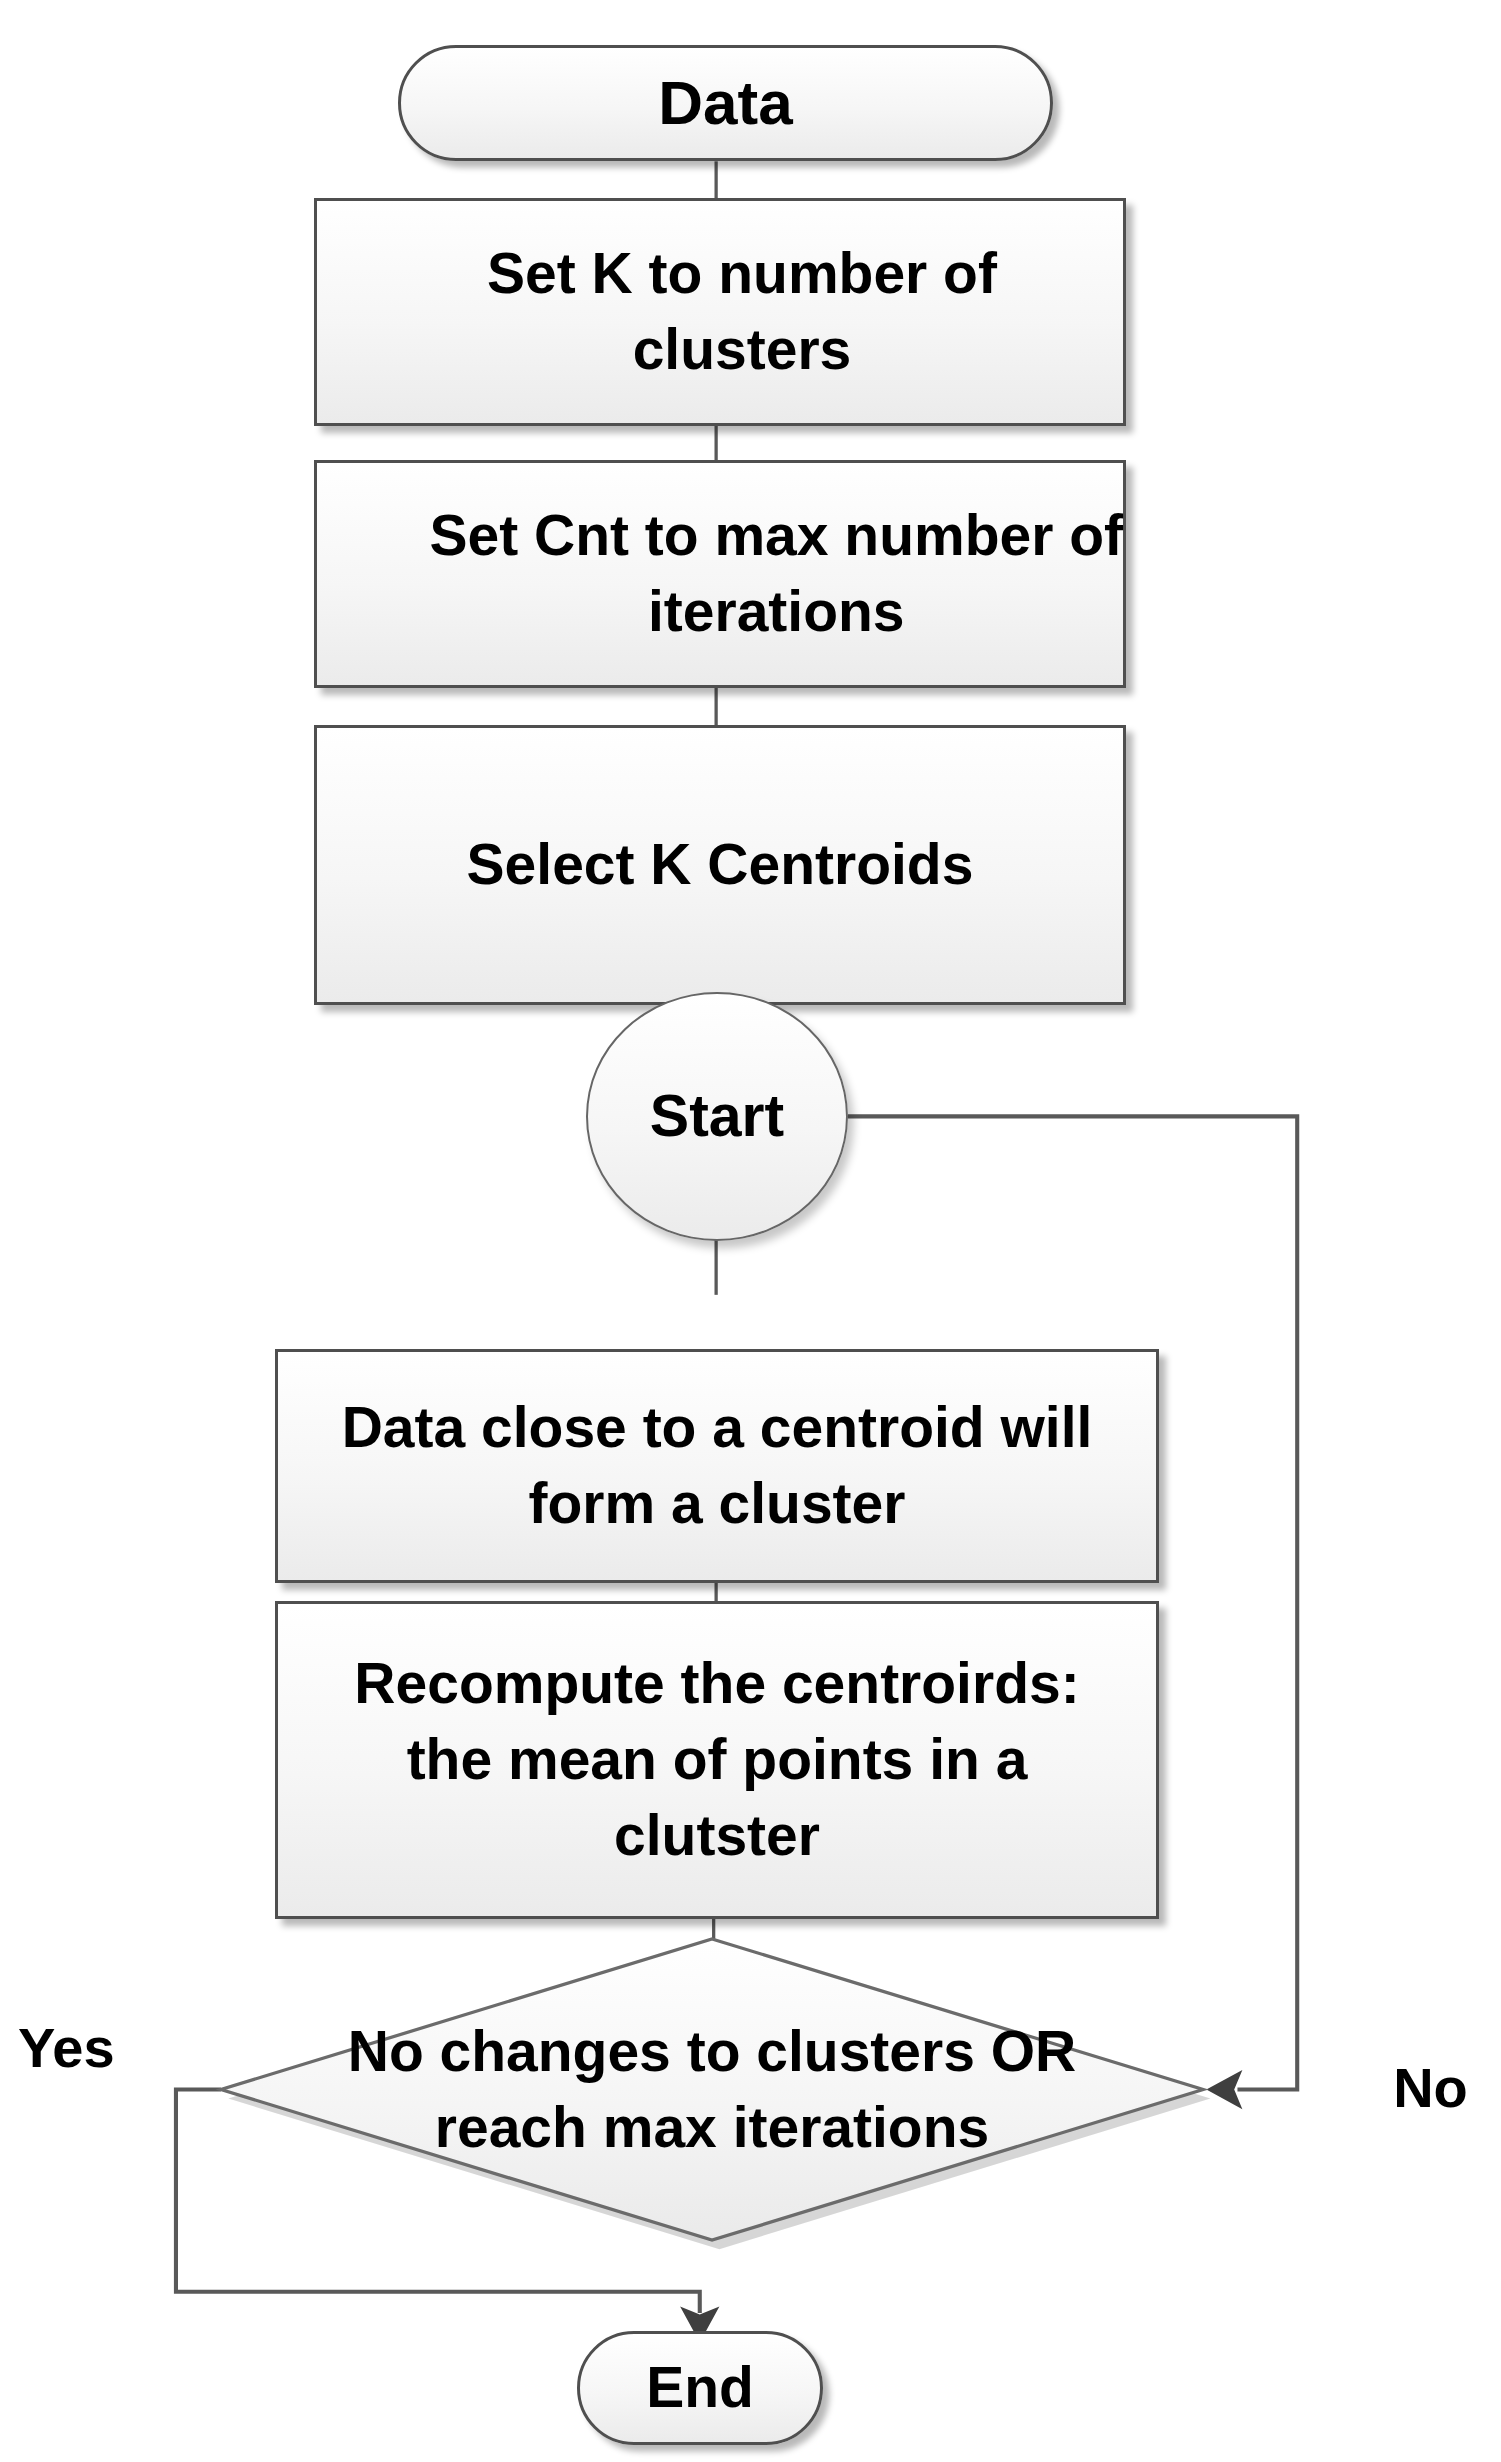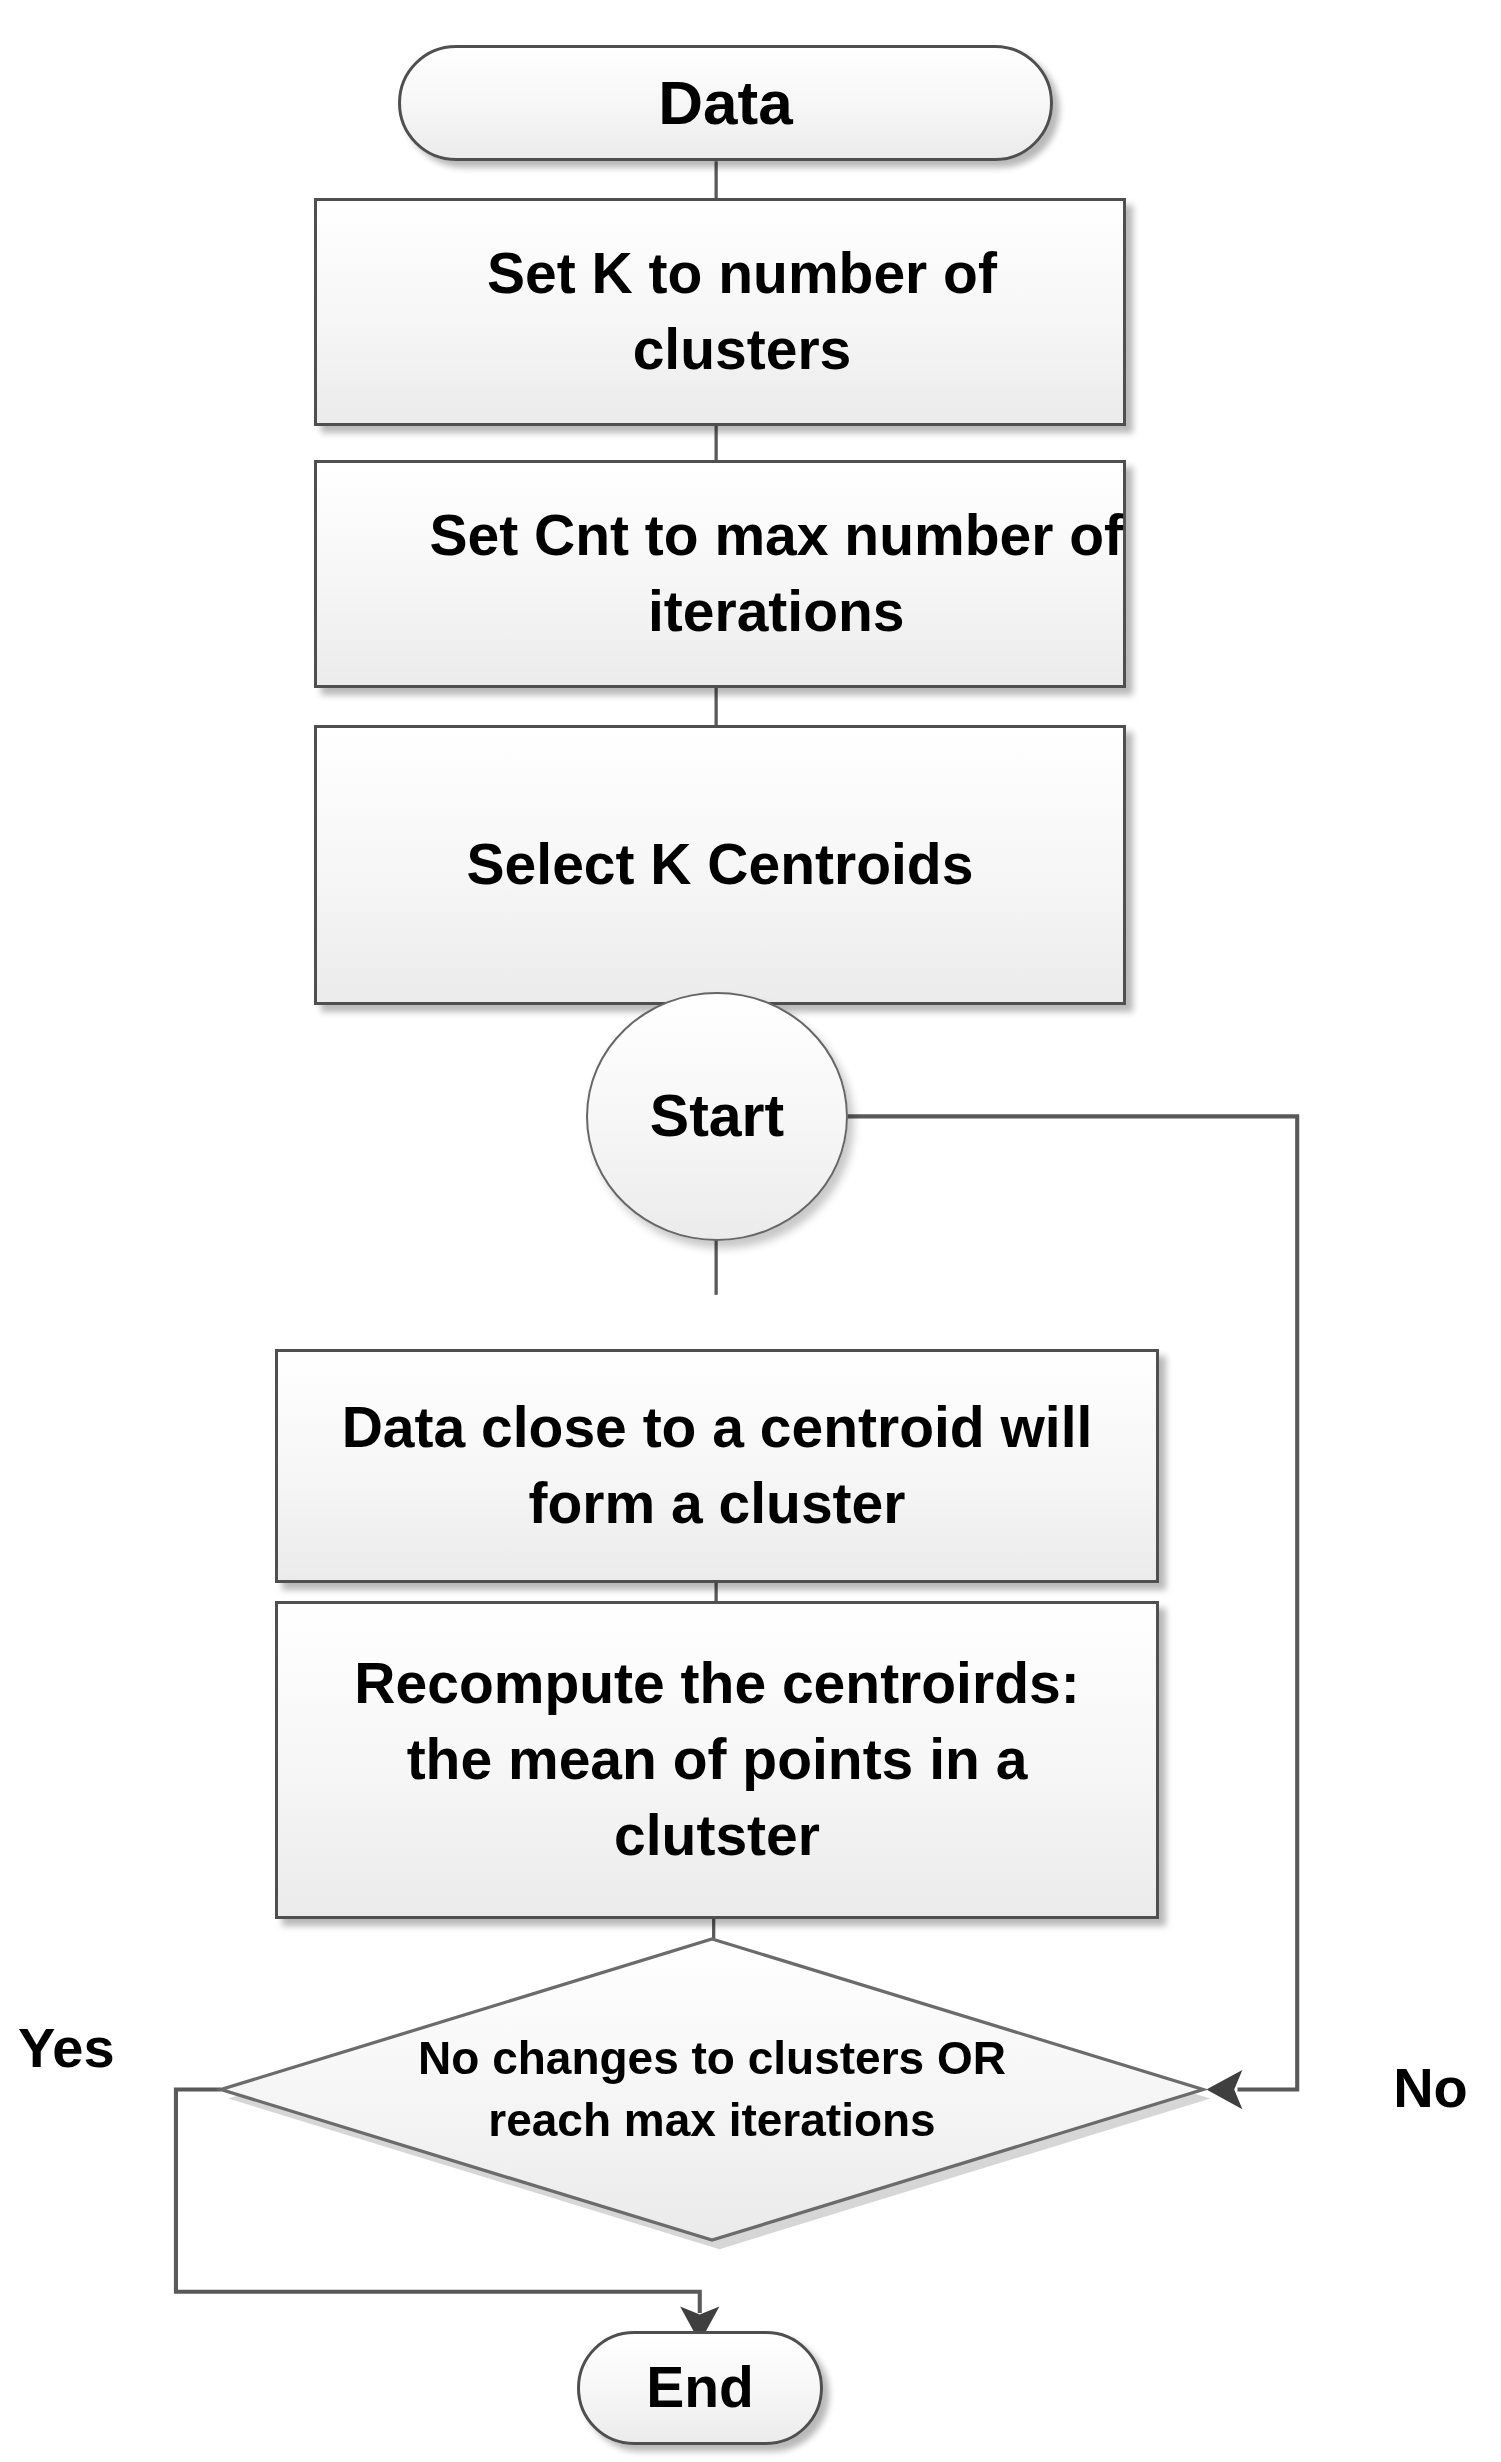--- a/index.html
+++ b/index.html
@@ -58,21 +58,21 @@
     border-color: #666666;
     font-size: 59px;
     box-shadow: 5.7px 7.4px 8.2px rgba(0,0,0,0.22);
   }
   
   #decision-text {
     position: absolute;
     left: 221px; top: 1939px; width: 982px; height: 301px;
     display: flex; align-items: center; justify-content: center;
     text-align: center;
-    font-size: 46px;
+    font-size: 57px;
   }
   
   .branch-label {
     position: absolute;
     font-size: 56px;
     text-align: center;
   }
   #branch-yes { left: 4.9px;    top: 2015px; width: 123px; }
   #branch-no  { left: 1369px; top: 2055px; width: 123px; }
 </style>

